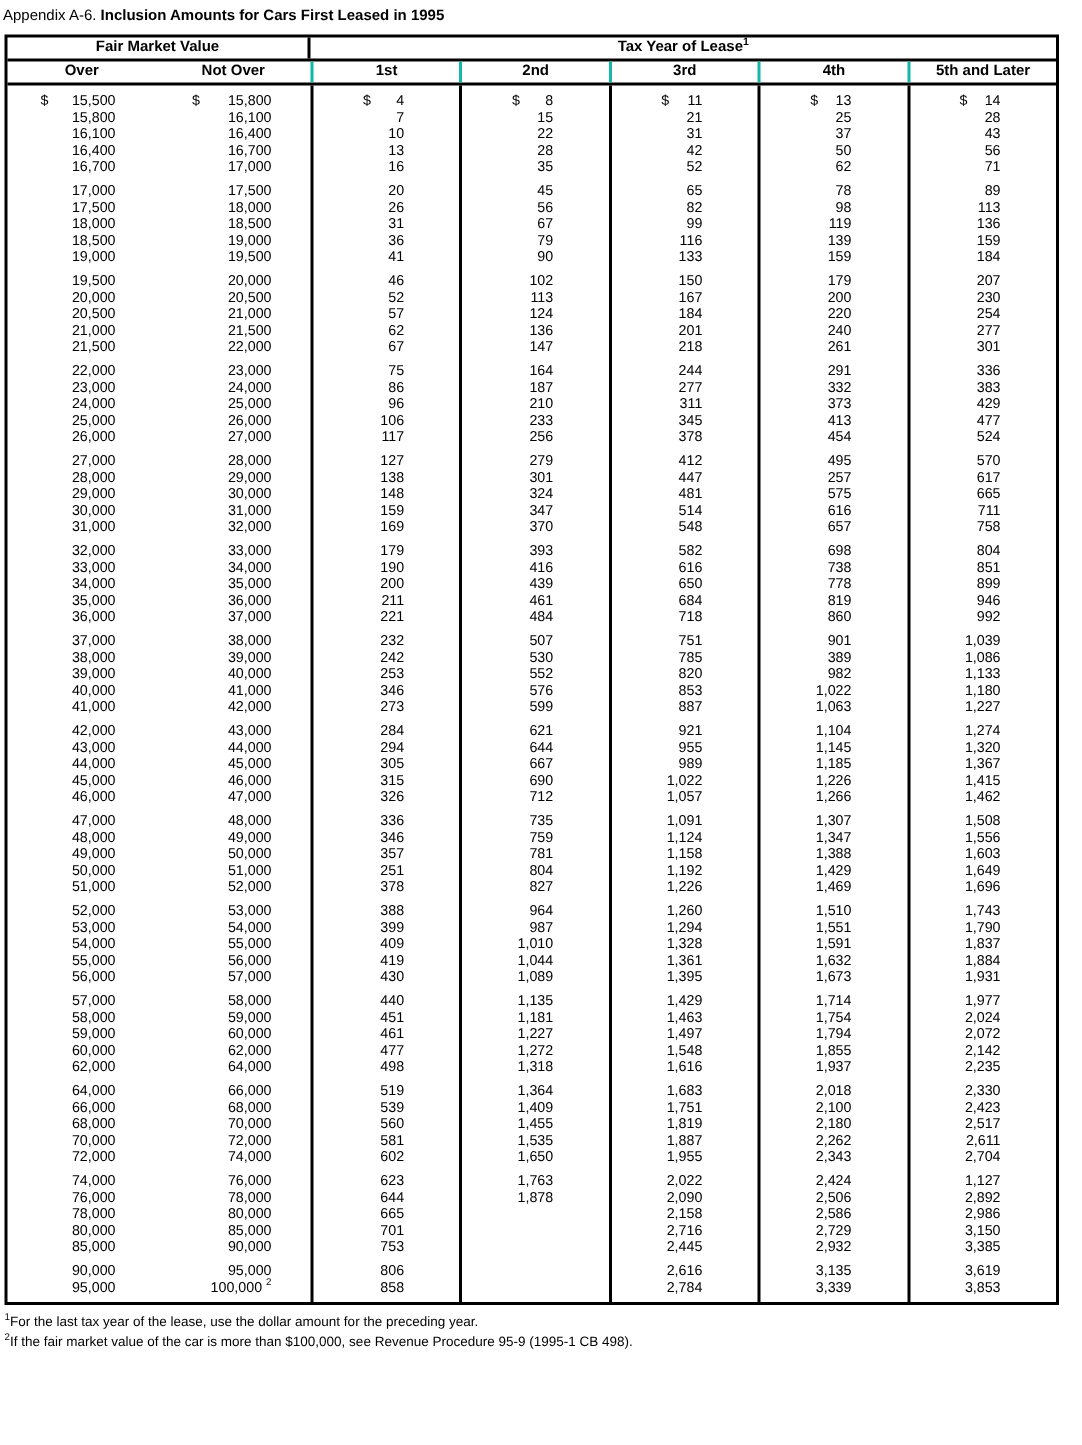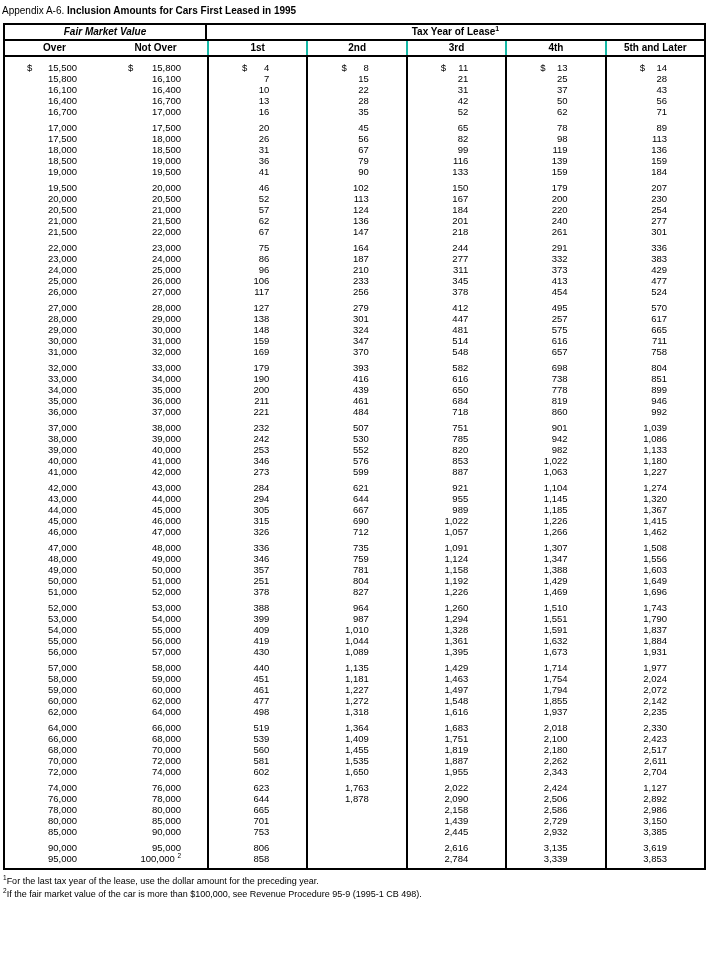--- a/index.html
+++ b/index.html
@@ -15,21 +15,21 @@
   
   .tbl{
     margin:4px 0 0 3px;width:703px;
     border:2px solid #000;box-sizing:border-box;
   }
   .h1,.h2{display:flex;border-bottom:2px solid #000;}
   .h1 > div,.h2 > div{
     height:14px;line-height:14px;font-size:10px;font-weight:bold;
     text-align:center;box-sizing:border-box;white-space:nowrap;
   }
-  .fmv-head{width:202px;border-right:2px solid #000;font-style:italic;}
+  .fmv-head{width:202px;border-right:2px solid #000;}
   .ty-head{flex:1;}
   .c-over{width:99px;}
   .c-notover{width:103px;}
   .c-tax{flex:1;border-left:2px solid #14b8a6;}
   .tbody{display:flex;}
   .sec{padding-top:5px;padding-bottom:4px;box-sizing:border-box;}
   .sec.fmv{width:202px;}
   .sec.tax{flex:1;border-left:2px solid #000;}
   .grp{margin-bottom:5px;}
   .grp:last-child{margin-bottom:0;}
@@ -1301,21 +1301,21 @@
             <div class="cell taxcell">
               <div class="num">2,022</div>
             </div>
             <div class="cell taxcell">
               <div class="num">2,090</div>
             </div>
             <div class="cell taxcell">
               <div class="num">2,158</div>
             </div>
             <div class="cell taxcell">
-              <div class="num">1,439</div>
+              <div class="num">2,716</div>
             </div>
             <div class="cell taxcell">
               <div class="num">2,445</div>
             </div>
           </div>
           <div class="grp">
             <div class="cell taxcell">
               <div class="num">2,616</div>
             </div>
             <div class="cell taxcell">
@@ -1425,21 +1425,21 @@
             </div>
             <div class="cell taxcell">
               <div class="num">860</div>
             </div>
           </div>
           <div class="grp">
             <div class="cell taxcell">
               <div class="num">901</div>
             </div>
             <div class="cell taxcell">
-              <div class="num">942</div>
+              <div class="num">389</div>
             </div>
             <div class="cell taxcell">
               <div class="num">982</div>
             </div>
             <div class="cell taxcell">
               <div class="num">1,022</div>
             </div>
             <div class="cell taxcell">
               <div class="num">1,063</div>
             </div>

